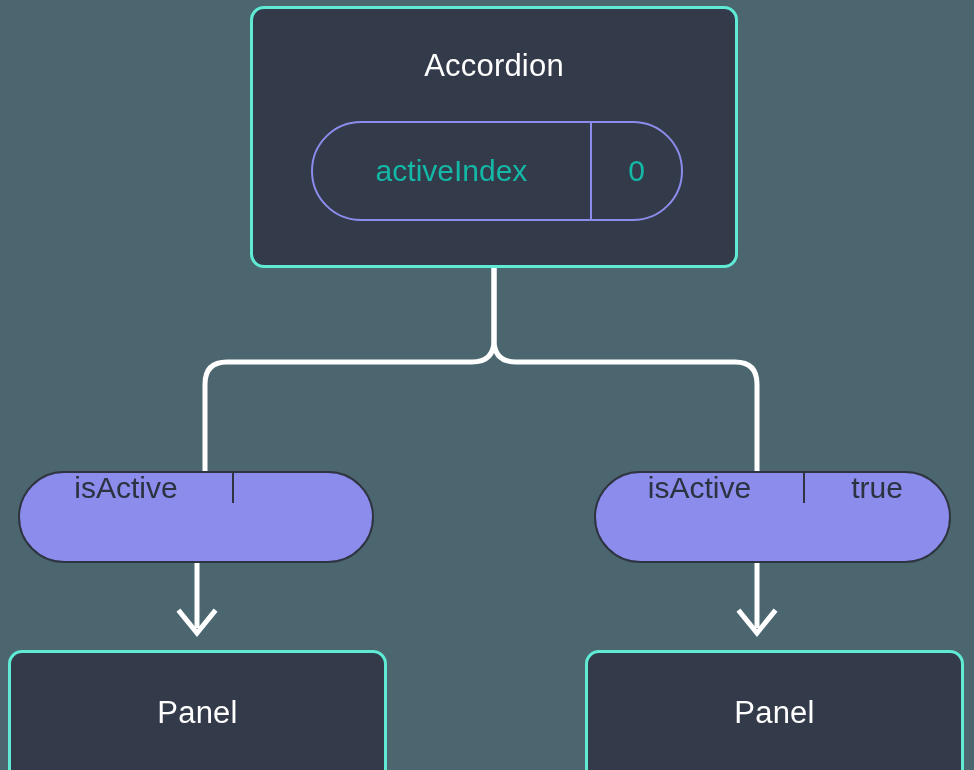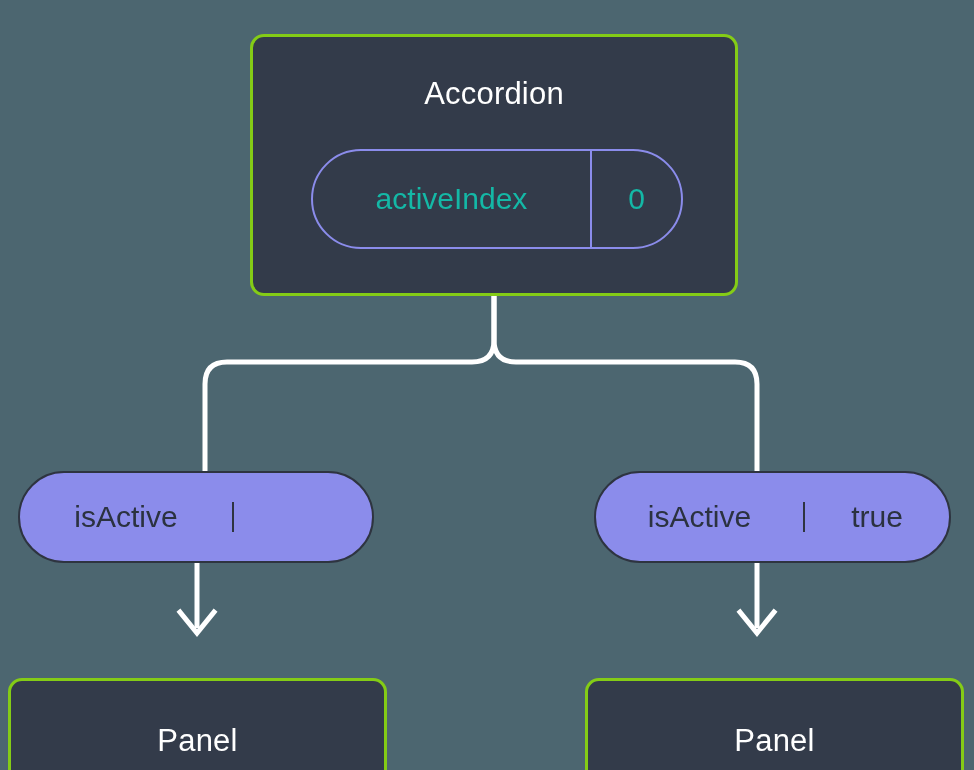--- a/index.html
+++ b/index.html
@@ -28,26 +28,25 @@
     width: 974px;
     height: 770px;
     pointer-events: none;
   }
 
   
   .card {
     position: absolute;
     box-sizing: border-box;
     background: #333b4a;
-    border: 3px solid #84cc16;
+    border: 3px solid #5eead4;
     border-radius: 14px;
     display: flex;
     flex-direction: column;
     align-items: center;
-    margin-top: 28px;
   }
 
   .card-title {
     color: #ffffff;
     font-size: 31px;
     font-weight: 500;
     letter-spacing: 0.2px;
     line-height: 1;
     white-space: nowrap;
   }
@@ -95,21 +94,21 @@
 
   
   .pill {
     position: absolute;
     box-sizing: border-box;
     height: 92px;
     background: #8b8ceb;
     border: 2px solid #2e3440;
     border-radius: 46px;
     display: flex;
-    align-items: center;
+    align-items: flex-start;
     overflow: hidden;
   }
   .pill .pkey,
   .pill .pval {
     display: flex;
     align-items: center;
     justify-content: center;
     color: #2b3240;
     font-size: 30px;
     line-height: 1;

